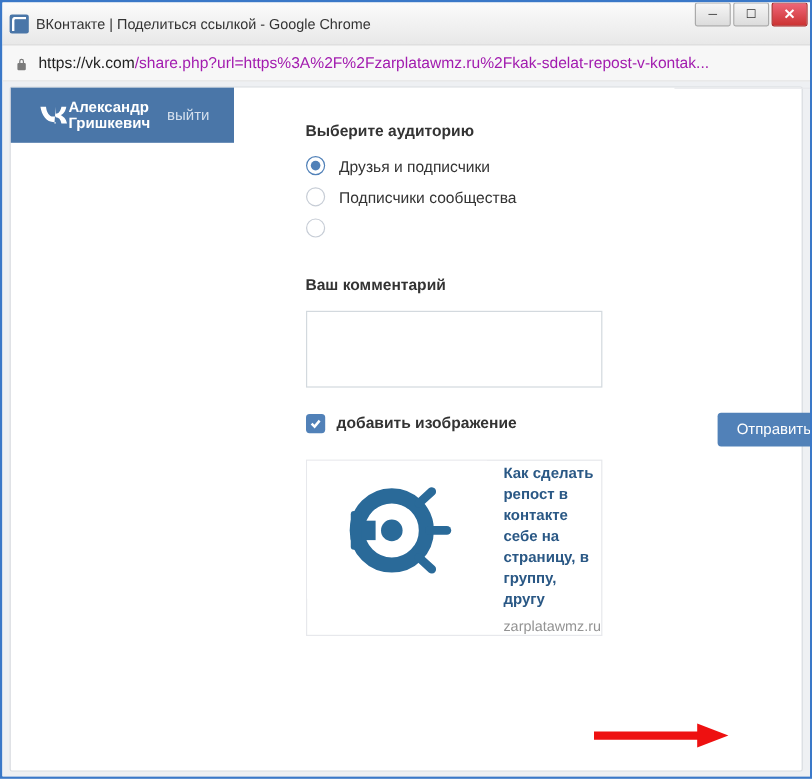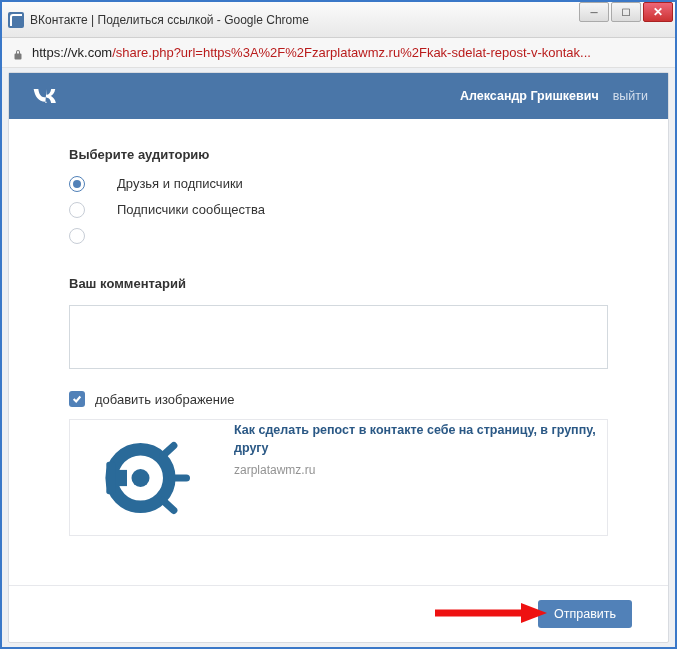--- a/index.html
+++ b/index.html
@@ -13,47 +13,47 @@
 .titlebar .title { flex: 1; white-space: nowrap; overflow: hidden; }
 .titlebar .win-btns { display: flex; height: 100%; }
 .titlebar .win-btn { width: 30px; height: 20px; margin-top:0; border: 1px solid #aaa; border-radius: 2px; background: linear-gradient(#f6f6f6,#dcdcdc); display:flex; align-items:center; justify-content:center; font-size:10px; margin-right:2px; cursor:pointer; }
 .titlebar .win-close { background: linear-gradient(#e67,#c33); color:#fff; border-color:#a22; font-size:12px; font-weight:bold; }
 
 .addrbar { height: 30px; background:#f7f7f7; border-bottom:1px solid #e0e0e0; display:flex; align-items:center; padding:0 10px; }
 .addrbar .lock { width:12px; height:12px; margin-right:8px; }
 .addrbar .lock svg { width:12px; height:12px; fill:#7a7a7a; }
 .addrbar .url { flex:1; font-size:13px; color:#333; white-space:nowrap; overflow:hidden; text-overflow:ellipsis; }
 .addrbar .url .host { color:#222; }
-.addrbar .url .path { color:#b91c1c; }
+.addrbar .url .path { color:#a21caf; }
 
 .content-wrap { flex:1; background:#eef0f3; padding:0; position:relative; }
-.content-panel { margin:4px 6px; background:#fff; border:1px solid #d8dbe0; border-radius:2px; height: calc(100% - 8px); display:flex; flex-direction:column; }
+.content-panel { margin:4px 6px; background:#fff; border:1px solid #d8dbe0; border-radius:2px; height: calc(100% - 8px); display:flex; flex-direction:row; }
 
 .vk-header { height:46px; background:#4a76a8; display:flex; align-items:center; padding:0 20px; color:#fff; }
 .vk-logo { width:28px; height:28px; }
 .vk-logo svg { width:28px; height:28px; fill:#fff; }
 .vk-header .spacer { flex:1; }
 .vk-header .username { font-size:12.5px; font-weight:bold; margin-right:14px; }
 .vk-header .logout { font-size:12.5px; color:#d4dfed; cursor:pointer; }
 
 .vk-body { padding: 28px 60px 20px 60px; flex:1; display:flex; flex-direction:column; }
 
 .section-title { font-size:13px; font-weight:bold; color:#333; margin-bottom:14px; }
 
 .radio-group { margin-bottom:22px; }
-.radio-row { display:flex; margin-bottom:10px; cursor:pointer;gap:20px; }
+.radio-row { display:flex; align-items:center; margin-bottom:10px; cursor:pointer; }
 .radio { width:16px; height:16px; border:1px solid #c7cdd6; border-radius:50%; margin-right:12px; display:flex; align-items:center; justify-content:center; flex-shrink:0; }
 .radio.checked { border-color:#5181b8; }
 .radio .dot { width:8px; height:8px; border-radius:50%; background:#5181b8; display:none; }
 .radio.checked .dot { display:block; }
 .radio-label { font-size:13px; color:#333; }
 
 .comment-area { width:100%; height:64px; border:1px solid #d3d9de; font-size:13px; padding:8px 10px; font-family:inherit; resize:none; outline:none; margin-bottom:22px; }
 
-.check-row { display:flex; align-items:flex-end; margin-bottom:12px; cursor:pointer; }
+.check-row { display:flex; align-items:flex-start; margin-bottom:22px; cursor:pointer;font-weight:bold; }
 .checkbox { width:16px; height:16px; border-radius:3px; background:#5181b8; display:flex; align-items:center; justify-content:center; margin-right:10px; flex-shrink:0; }
 .checkbox svg { width:10px; height:10px; fill:none; stroke:#fff; stroke-width:2.5; }
 .check-label { font-size:13px; color:#333; }
 
 .preview { border:1px solid #e7e8ec; padding:0; display:flex; }
 .preview .thumb { width:150px; height:115px; background:#fff; margin-right:14px; flex-shrink:0; display:flex; align-items:center; justify-content:center; }
 .preview .thumb svg { width:100px; height:90px; }
 .preview .meta { flex:1; padding-top:2px; }
 .preview .ptitle { font-size:12.5px; font-weight:bold; color:#2a5885; line-height:1.4; margin-bottom:6px; }
 .preview .pdomain { font-size:12px; color:#939393; }

